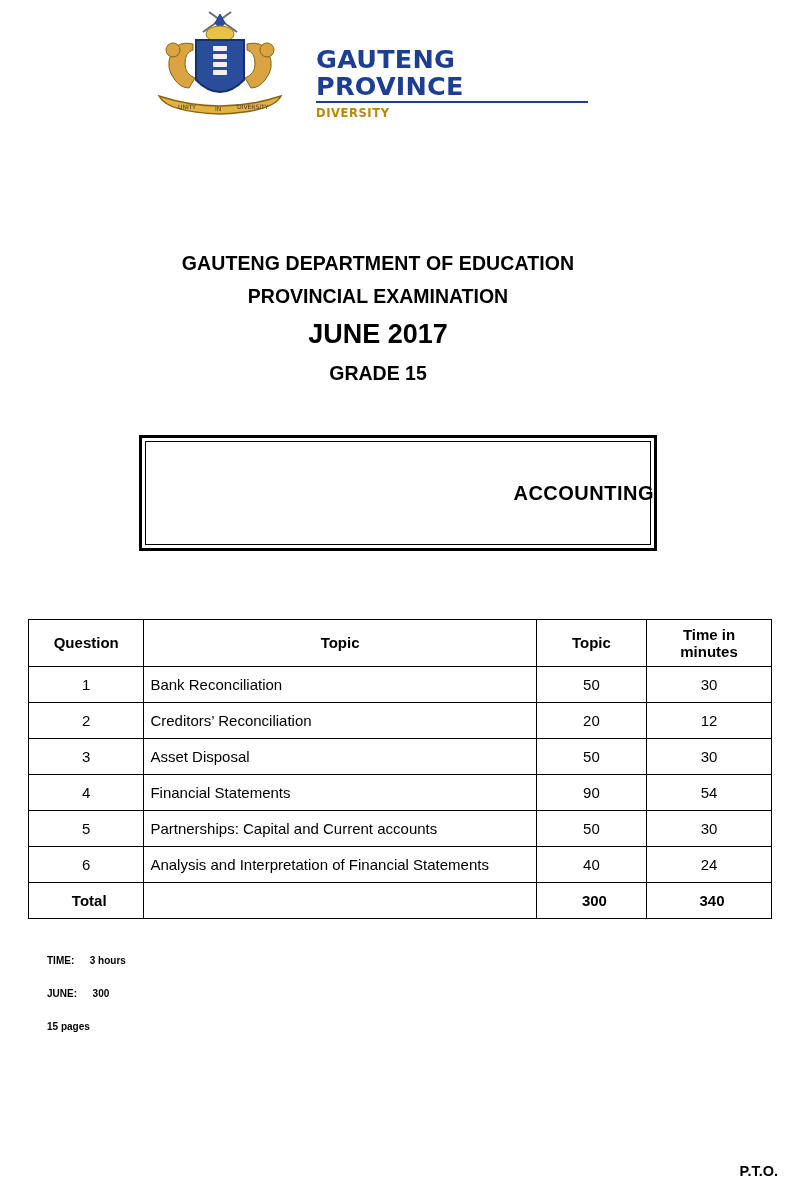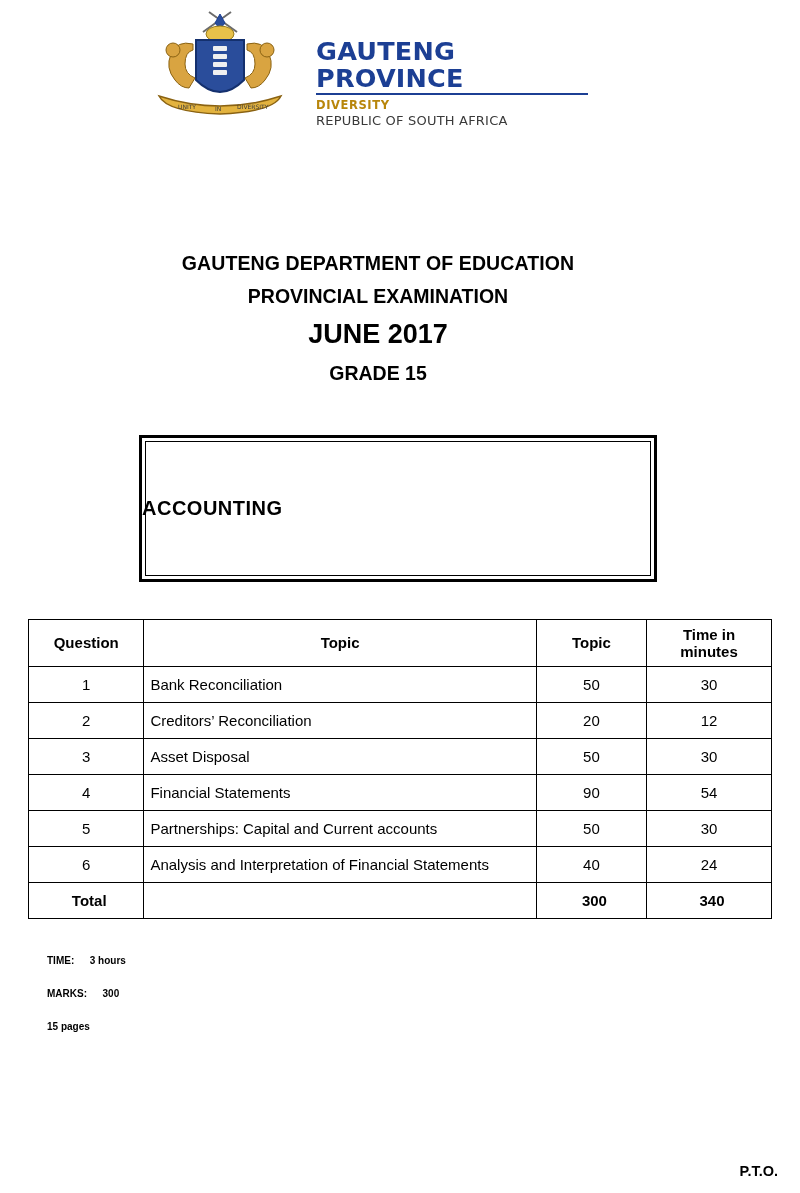--- a/index.html
+++ b/index.html
@@ -96,26 +96,26 @@
     font-weight: bold;
     margin-top: 12px;
   }
 
   
   .subject-box {
     position: absolute;
     top: 435px;
     left: 139px;
     width: 518px;
-    height: 147px;
+    height: 116px;
     border: 3px solid #000;
     box-sizing: border-box;
     display: flex;
     align-items: center;
-    justify-content: flex-start;
+    justify-content: flex-end;
   }
   .subject-box-inner {
     position: absolute;
     top: 3px; left: 3px; right: 3px; bottom: 3px;
     border: 1px solid #000;
     pointer-events: none;
   }
   .subject-text {
     font-size: 20px;
     font-weight: bold;
@@ -207,21 +207,20 @@
       <text x="45" y="99" font-family="DejaVu Sans, sans-serif" font-size="6" fill="#3a3a3a">UNITY</text>
       <text x="82" y="101" font-family="DejaVu Sans, sans-serif" font-size="6" fill="#3a3a3a">IN</text>
       <text x="104" y="99" font-family="DejaVu Sans, sans-serif" font-size="6" fill="#3a3a3a">DIVERSITY</text>
     </svg>
   </div>
 
   <div class="logo-text">
     <div class="logo-title">GAUTENG PROVINCE</div>
     <div class="logo-rule"></div>
     <div class="logo-sub1">DIVERSITY</div>
-    <div class="logo-sub2">REPUBLIC OF SOUTH AFRICA</div>
   </div>
 </div>
 
 <div class="heading-zone">
   <div class="h-dept">GAUTENG DEPARTMENT OF EDUCATION</div>
   <div class="h-exam">PROVINCIAL EXAMINATION</div>
   <div class="h-month">JUNE 2017</div>
   <div class="h-grade">GRADE  15</div>
 </div>
 
@@ -285,21 +284,21 @@
   </tbody>
 </table>
 
 <div class="info-zone">
   <div class="info-line">
     <span>TIME:</span>
     <span class="gap"></span>
     <span>3 hours</span>
   </div>
   <div class="info-line">
-    <span>MARKS:</span>
+    <span>JUNE:</span>
     <span class="gap"></span>
     <span>300</span>
   </div>
   <div class="info-line">
     <span>15 pages</span>
   </div>
 </div>
 
 <div class="pto">P.T.O.</div>
 

